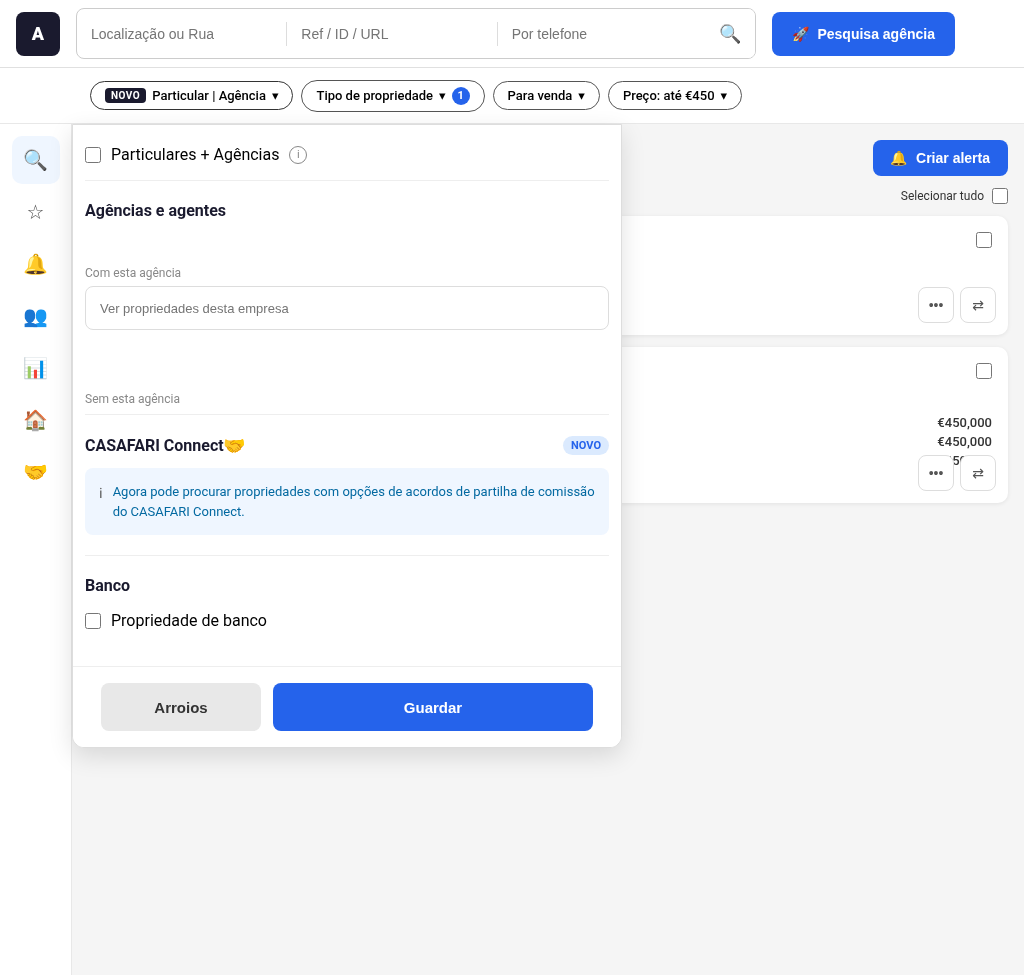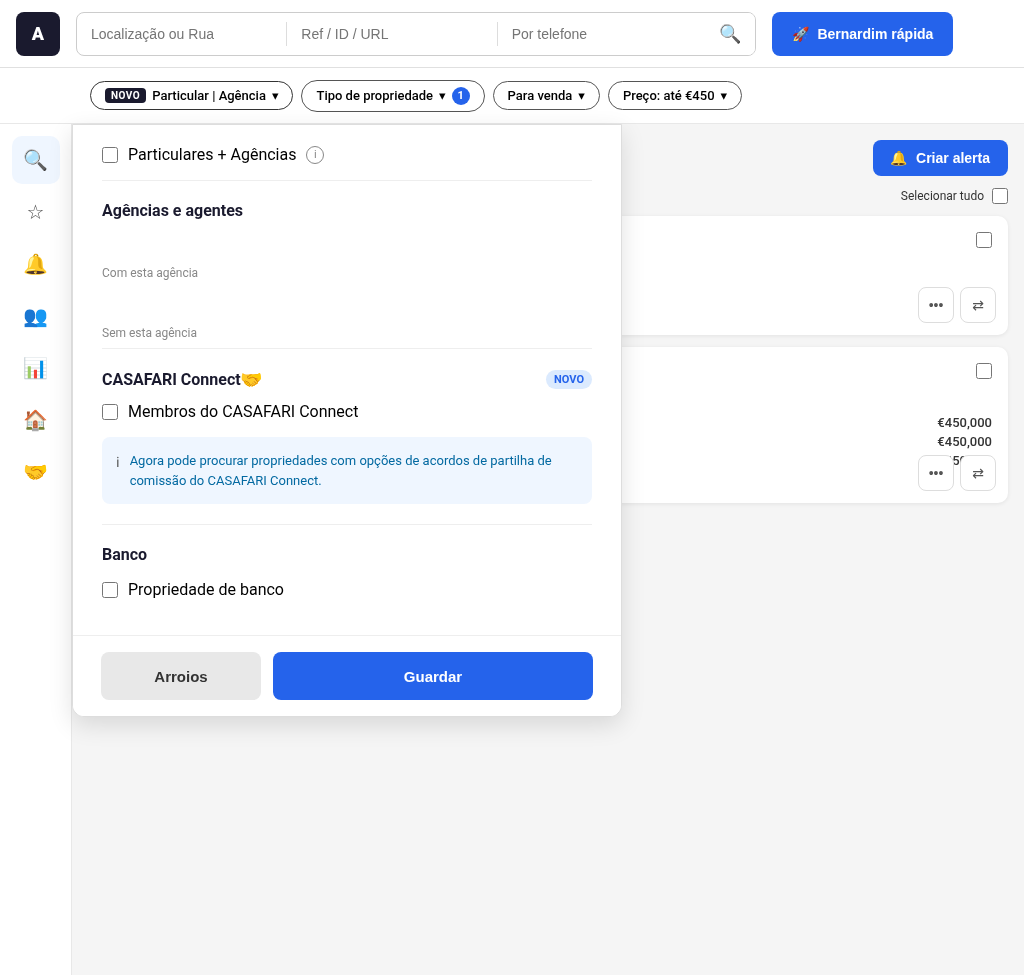--- a/index.html
+++ b/index.html
@@ -31,21 +31,21 @@
       font-size: 18px;
       margin-right: 8px;
       flex-shrink: 0;
     }
 
     .search-bar {
       display: flex;
       align-items: center;
       border: 1.5px solid #ccc;
       border-radius: 8px;
-      height: 44px;
+      height: 51px;
       flex: 1;
       max-width: 680px;
       overflow: hidden;
     }
 
     .search-segment {
       flex: 1;
       padding: 0 14px;
       border: none;
       outline: none;
@@ -188,21 +188,21 @@
       border: 1px solid #ddd;
       border-radius: 0 0 12px 12px;
       box-shadow: 0 8px 24px rgba(0,0,0,0.12);
       z-index: 100;
       overflow: hidden;
     }
 
     .panel-scroll {
       max-height: 780px;
       overflow-y: auto;
-      padding: 20px 29px;
+      padding: 20px 12px;
     }
 
     .panel-scroll::-webkit-scrollbar { width: 6px; }
     .panel-scroll::-webkit-scrollbar-track { background: #f5f5f5; }
     .panel-scroll::-webkit-scrollbar-thumb { background: #ccc; border-radius: 3px; }
 
     .panel-row {
       display: flex;
       align-items: center;
       gap: 10px;
@@ -463,21 +463,21 @@
   <div class="search-bar">
     <input class="search-segment" placeholder="Localização ou Rua" style="">
     <div class="search-divider"></div>
     <input class="search-segment" placeholder="Ref / ID / URL" style="">
     <div class="search-divider"></div>
     <input class="search-segment" placeholder="Por telefone" style="">
     <button class="search-icon-btn">🔍</button>
   </div>
   <button class="rapid-btn">
     <span>🚀</span>
-    <span>Bernardim rápida</span>
+    <span>Pesquisa agência</span>
   </button>
 </div>
 
 <div class="filter-bar">
   <div class="filter-chip active-chip">
     <span class="chip-new-badge">NOVO</span>
     <span>Particular | Agência</span>
     <span>▾</span>
   </div>
   <div class="filter-chip">
@@ -530,38 +530,35 @@
         <span>Particulares + Agências</span>
         <div class="info-icon">i</div>
       </div>
 
       <hr class="section-divider">
 
       
       <div class="section-title">Agências e agentes</div>
 
       <div class="field-label">Com esta agência</div>
+      <input class="text-input" placeholder="Ver propriedades desta empresa" style="">
 
       <div class="field-label">Sem esta agência</div>
 
       <hr class="section-divider">
 
       
       <div class="casafari-section">
         <div class="casafari-title-row">
           <span class="section-title" style="margin:0">CASAFARI Connect</span>
           <span style="font-size:18px">🤝</span>
         </div>
         <span class="novo-badge">NOVO</span>
       </div>
 
-      <div class="panel-row">
-        <input type="checkbox" class="checkbox" style="">
-        <span>Membros do CASAFARI Connect</span>
-      </div>
 
       <div class="info-box">
         <span class="info-box-icon">ℹ</span>
         <span class="info-box-text">Agora pode procurar propriedades com opções de acordos de partilha de comissão do CASAFARI Connect.</span>
       </div>
 
       <hr class="section-divider">
 
       
       <div class="section-title">Banco</div>

